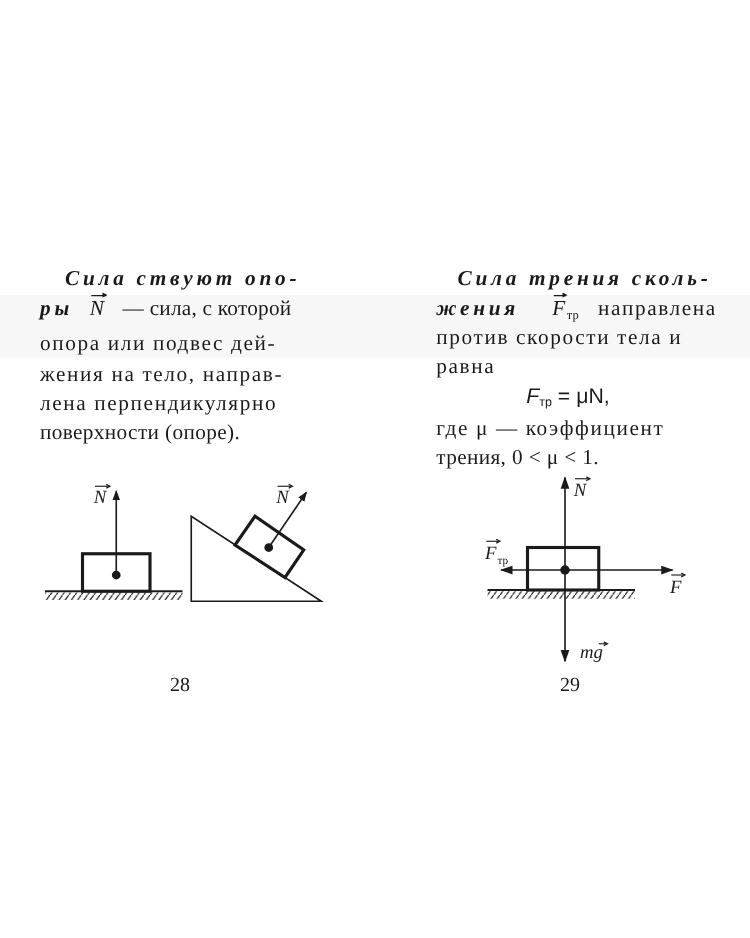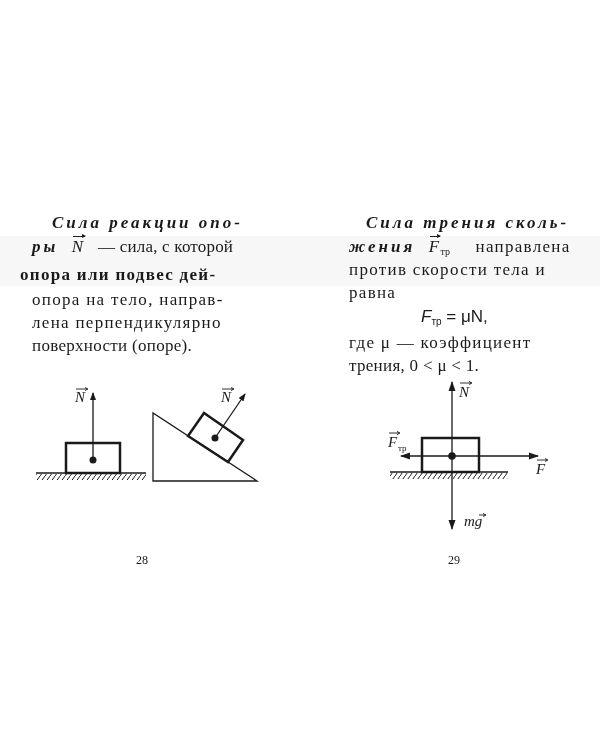--- a/index.html
+++ b/index.html
@@ -25,42 +25,42 @@
   .vec::before {
     content:""; position:absolute; left:1px; right:0; top:-1px; height:1px; background:#1a1a1a;
   }
   .vec::after {
     content:""; position:absolute; right:-1px; top:-3px;
     border-left:4px solid #1a1a1a; border-top:2px solid transparent; border-bottom:2px solid transparent;
   }
   sub.idx { font-size:10px; font-style:normal; letter-spacing:0; vertical-align:-3px; }
   .formula { position:absolute; font-family:Liberation Sans, sans-serif; font-size:17px; }
   .page-num {
-    position:absolute; font-family:"Liberation Serif",serif; font-size:12px; top:553px;
+    position:absolute; font-family:"Liberation Serif",serif; font-size:16px; top:540px;
   }
   svg { position:absolute; left:0; top:0; overflow:visible; }
   .lbl { font-family:"Liberation Serif",serif; font-style:italic; font-size:15px; fill:#1a1a1a; }
   .lbl-sub { font-family:"Liberation Serif",serif; font-size:9px; fill:#1a1a1a; }
 </style>
 </head>
 <body>
 
 <div class="watermark-band"></div>
 
 <div class="page page-left">
   <div class="line" style="left:52px; top:213px;">
-    <span class="term">Сила реакции опо-</span>
+    <span class="term">Сила ствуют опо-</span>
   </div>
   <div class="line" style="left:32px; top:237px;">
     <span class="term">ры</span>
     <span class="math vec" style="margin-left:8px;">N</span>
     <span style="margin-left:8px; letter-spacing:0.2px;">— сила, с которой</span>
   </div>
-  <div class="line" style="left:20px; top:265px;font-weight:bold;">опора или подвес дей-</div>
-  <div class="line" style="left:32px; top:290px;">опора на тело, направ-</div>
+  <div class="line" style="left:32px; top:265px;">опора или подвес дей-</div>
+  <div class="line" style="left:32px; top:290px;">жения на тело, направ-</div>
   <div class="line" style="left:32px; top:313px;">лена перпендикулярно</div>
   <div class="line" style="left:32px; top:336px; letter-spacing:0.3px;">поверхности (опоре).</div>
 
   <div class="page-num" style="left:136px;">28</div>
 </div>
 
 <svg width="600" height="750">
   <defs>
     <marker id="ah" markerWidth="8" markerHeight="8" refX="7" refY="4" orient="auto" markerUnits="userSpaceOnUse">
       <path d="M0,1 L8,4 L0,7 Z" fill="#1a1a1a"></path>
@@ -91,22 +91,22 @@
     <path d="M231,387.5 L234,389 L231,390.5" fill="none" stroke="#1a1a1a" stroke-width="0.9"></path>
   </g>
 </svg>
 
 <div class="page page-right">
   <div class="line" style="left:66px; top:213px;text-align:center;">
     <span class="term">Сила трения сколь-</span>
   </div>
   <div class="line" style="left:49px; top:237px;">
     <span class="term">жения</span>
-    <span style="margin-left:8px;"><span class="math vec">F</span><sub class="idx">тр</sub></span>
-    <span style="margin-left:20px;">направлена</span>
+    <span style="margin-left:21px;"><span class="math vec">F</span><sub class="idx">тр</sub></span>
+    <span style="margin-left:10px;">направлена</span>
   </div>
   <div class="line" style="left:49px; top:260px;text-align:right;">против скорости тела и</div>
   <div class="line" style="left:49px; top:283px;">равна</div>
 
   <div class="formula" style="left:121px; top:307px;">
     <span class="math">F</span><sub class="idx">тр</sub><span> = μN,</span>
   </div>
 
   <div class="line" style="left:49px; top:333px;">где μ — коэффициент</div>
   <div class="line" style="left:49px; top:356px; letter-spacing:0.3px;">трения, 0 &lt; μ &lt; 1.</div>

